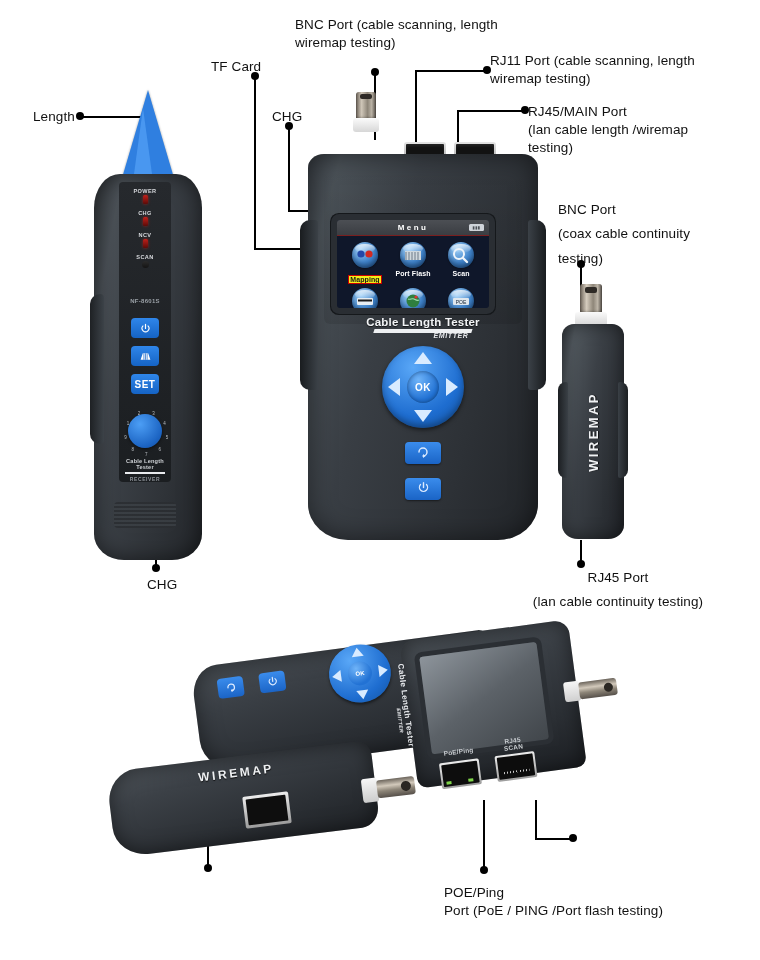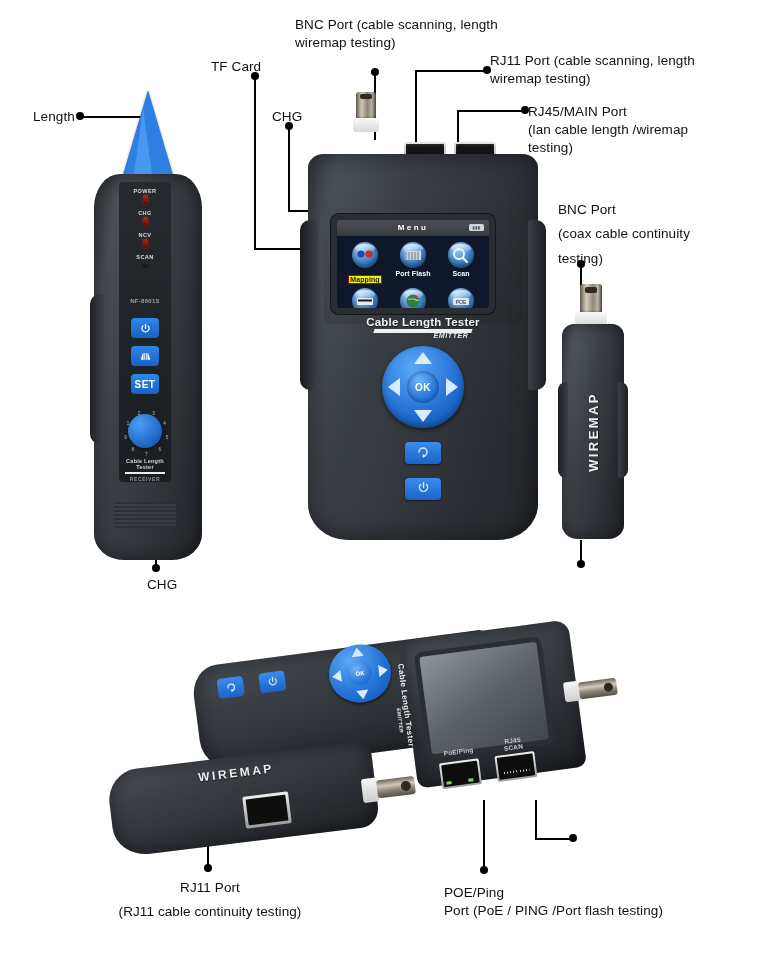--- a/index.html
+++ b/index.html
@@ -441,23 +441,23 @@
 wiremap testing)</div>
 
   <div class="callout" style="left:528px; top:103px;">RJ45/MAIN Port
    (lan cable length /wiremap
    testing)</div>
 
   <div class="callout" style="left:558px; top:198px; line-height:1.8;">BNC Port
 (coax cable continuity
 testing)</div>
 
-
-  <div class="callout center" style="left:60px; top:876px; width:300px; line-height:1.75;">RJ11 Port
-(RJ11 cable continuity testing)</div>
+  <div class="callout center" style="left:478px; top:566px; width:280px; line-height:1.75;">RJ45 Port
+(lan cable continuity testing)</div>
+
 
   <div class="callout" style="left:444px; top:884px;">POE/Ping
 Port (PoE / PING /Port flash testing)</div>
 
 
   <div class="callout" style="left:147px; top:576px;">CHG</div>
 
   <div class="lead-h" style="left:80px; top:116px; width:75px;"></div>
   <div class="dot" style="left:76px; top:112px;"></div>
 

